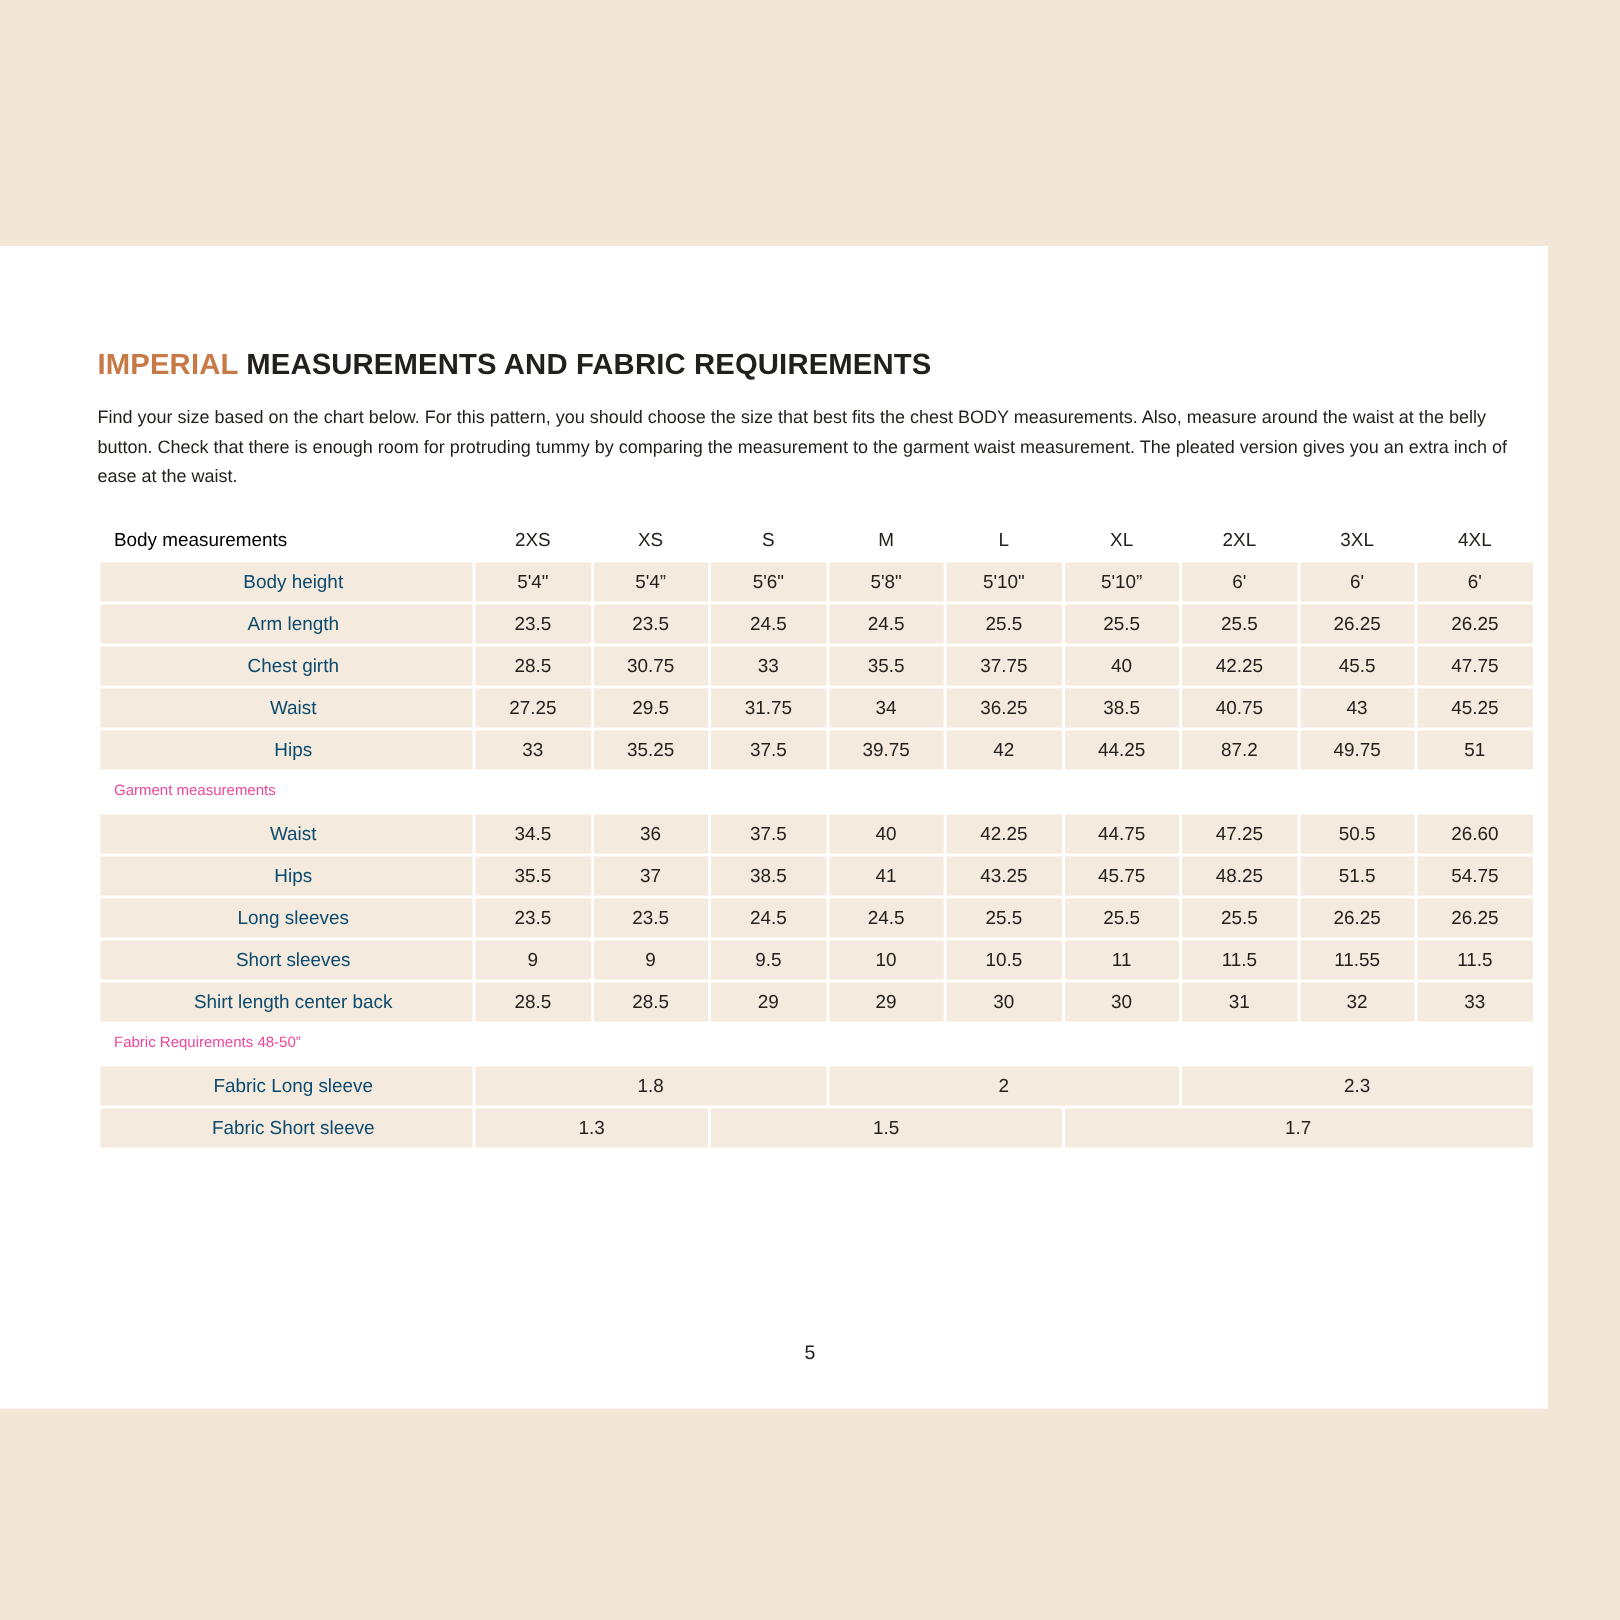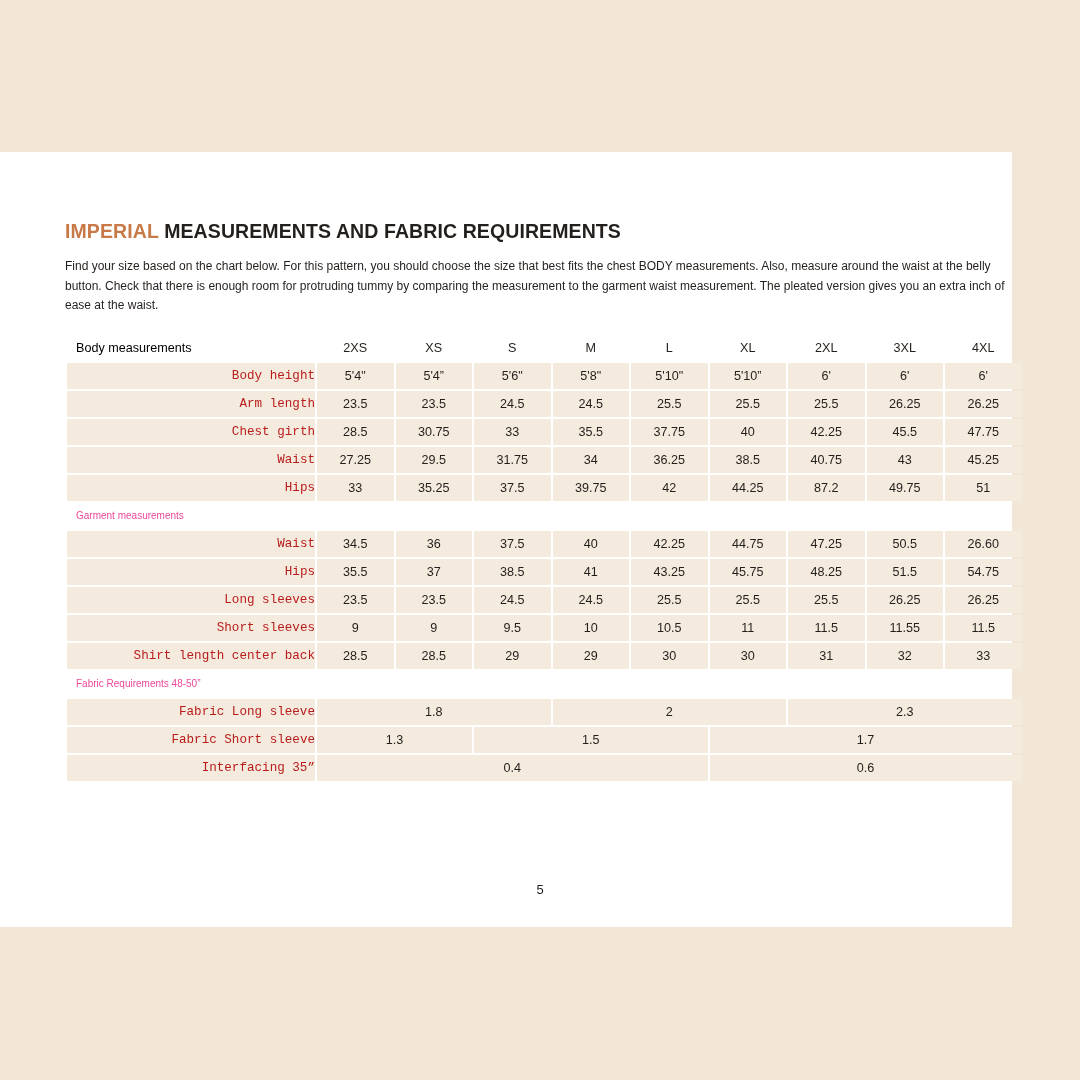--- a/index.html
+++ b/index.html
@@ -10,24 +10,25 @@
     width: 1080px;
     height: 1080px;
     background: #f2e6d6;
     font-family: "Liberation Sans", sans-serif;
     color: #231f1c;
     overflow: hidden;
   }
   .page {
     position: absolute;
     left: 0;
-    top: 152px;
+    top: 164px;
     width: 1012px;
     height: 775px;
     background: #ffffff;
+    padding-left: 20px;
   }
   .content {
     position: absolute;
     left: 65px;
     top: 68px;
     width: 948px;
   }
   h1.title {
     font-size: 19.5px;
     font-weight: bold;
@@ -72,24 +73,23 @@
     text-align: left;
     padding-left: 9px !important;
     color: #000000;
   }
   .hdr-size {
     text-align: center;
     color: #231f1c;
   }
   .rowlabel {
     background: #f4eadd;
-    text-align: right;
+    text-align: center;
     padding-left: 9px !important;
-    color: #b91c1c;
-    font-family: Liberation Mono, monospace;
+    color: #0c4a6e;
   }
   .cell {
     background: #f4eadd;
     text-align: center;
     color: #231f1c;
   }
   .section-row td {
     background: transparent;
     text-align: left;
     padding-left: 9px !important;
@@ -279,23 +279,18 @@
             <td class="spanwide" colspan="3">1.8</td>
             <td class="spanwide" colspan="3">2</td>
             <td class="spanwide" colspan="3">2.3</td>
           </tr>
           <tr class="data-row">
             <td class="rowlabel">Fabric Short sleeve</td>
             <td class="spanwide" colspan="2">1.3</td>
             <td class="spanwide" colspan="3">1.5</td>
             <td class="spanwide" colspan="4">1.7</td>
           </tr>
-          <tr class="data-row">
-            <td class="rowlabel">Interfacing 35”</td>
-            <td class="spanwide" colspan="5">0.4</td>
-            <td class="spanwide" colspan="4">0.6</td>
-          </tr>
         </tbody>
     </table>
 
   </div>
   <div class="page-num">5</div>
 </div>
 
 </body></html>

